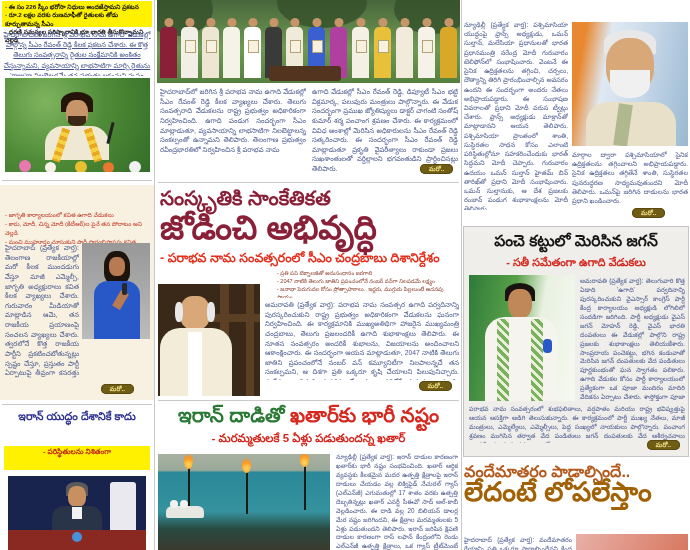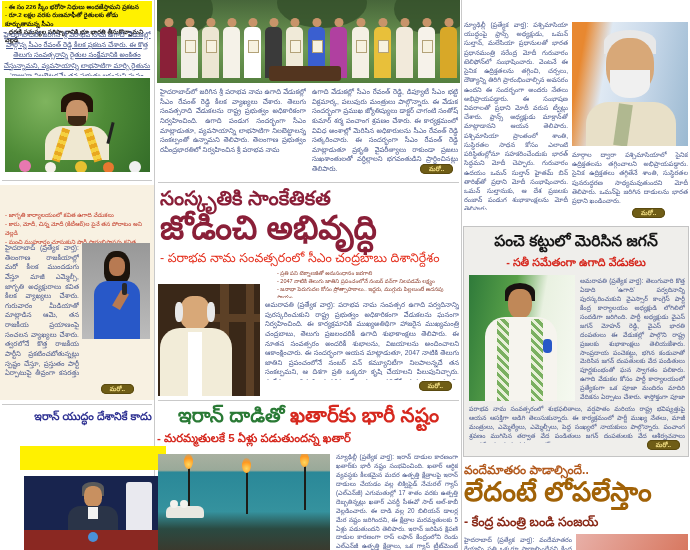--- a/index.html
+++ b/index.html
@@ -92,25 +92,26 @@
         <span class="pp" style="left:34px;top:48px;width:9px;height:18px;background:#b87a52;transform:rotate(30deg);"></span>
         <span class="pp" style="left:40px;top:40px;width:5px;height:12px;background:#282828;border-radius:2px;"></span>
       </div>
       <div class="body-t">హైదరాబాద్ (ప్రత్యేక వార్త): తెలంగాణ రాజకీయాల్లో మరో కీలక ముందడుగు వేస్తూ మాజీ ఎమ్మెల్సీ, జాగృతి అధ్యక్షురాలు కవిత కీలక వ్యాఖ్యలు చేశారు. గురువారం మీడియాతో మాట్లాడిన ఆమె, తన రాజకీయ ప్రయాణంపై సంచలన వ్యాఖ్యలు చేశారు. త్వరలోనే కొత్త రాజకీయ పార్టీని ప్రకటించబోతున్నట్లు స్పష్టం చేస్తూ, ప్రస్తుతం పార్టీ ఏర్పాటుపై తీవ్రంగా కసరత్తు చేస్తున్నట్లు వెల్లడించారు. గాంధీజీ ప్రబోధించిన సిద్ధాంతాలను స్ఫూర్తిగా అధ్యయనం చేస్తున్నానని, సామాజిక సమానత్వమే అజెండాగా తన పార్టీ పనిచేస్తుందని అన్నారు.</div>
     </div>
     <div class="more-btn" style="right:20px;bottom:6px;">మరో..</div>
   </div>
 
   <div class="rule" style="left:2px;top:404px;width:150px;height:1px;"></div>
 
-  <div class="abs" style="left:16px;top:406px;width:154px;height:144px;">
+  <div class="abs" style="left:0;top:406px;width:154px;height:144px;">
     <div class="abs" style="left:0;top:2px;width:154px;text-align:center;font-size:11px;font-weight:bold;color:#2e3192;line-height:1.5;">
       <div>ఇరాన్ యుద్ధం దేశానికే కాదు</div>
     </div>
     <div class="abs yellow-box" style="left:4px;top:40px;width:146px;height:24px;text-align:center;font-size:7.4px;line-height:1.6;color:#c22718;">
+      <div>- పరిస్థితులను నిశితంగా</div>
     </div>
     <div class="photo ph-jai" style="left:8px;top:70px;width:138px;height:74px;" title="విదేశాంగ మంత్రి జైశంకర్">
       <span class="pp" style="right:10px;top:6px;width:26px;height:52px;background:#e9e9ef;border-radius:3px;"></span>
       <span class="pp" style="left:58px;top:6px;width:22px;height:14px;background:#5a5a5a;border-radius:45% 45% 0 0;"></span>
       <span class="pp" style="left:60px;top:10px;width:18px;height:21px;background:#c89060;border-radius:42%;"></span>
       <span class="pp" style="left:44px;top:30px;width:50px;height:26px;background:#2a3448;border-radius:12px 12px 0 0;"></span>
       <span class="pp" style="left:64px;top:31px;width:10px;height:12px;background:#f2f2f2;"></span>
       <span class="pp" style="left:0;bottom:0;width:138px;height:20px;background:#8a2822;"></span>
       <span class="pp" style="left:64px;bottom:8px;width:10px;height:10px;border-radius:50%;background:#4a90d8;"></span>
     </div>
@@ -154,21 +155,21 @@
   </div>
   <div class="abs body-t" style="left:160px;top:87px;width:146px;height:90px;">హైదరాబాద్‌లో జరిగిన శ్రీ పరాభవ నామ ఉగాది వేడుకల్లో సీఎం రేవంత్ రెడ్డి కీలక వ్యాఖ్యలు చేశారు. తెలుగు సంవత్సరాది వేడుకలను రాష్ట్ర ప్రభుత్వం అధికారికంగా నిర్వహించింది. ఉగాది పండుగ సందర్భంగా సీఎం మాట్లాడుతూ, వ్యవసాయాన్ని లాభసాటిగా నిలబెట్టాలన్న సంకల్పంతో ఉన్నామని తెలిపారు. తెలంగాణ ప్రభుత్వం రవీంద్రభారతిలో నిర్వహించిన శ్రీ పరాభవ నామ</div>
   <div class="abs body-t" style="left:312px;top:87px;width:146px;height:90px;">ఉగాది వేడుకల్లో సీఎం రేవంత్ రెడ్డి, డిప్యూటీ సీఎం భట్టి విక్రమార్క, పలువురు మంత్రులు పాల్గొన్నారు. ఈ వేడుక సందర్భంగా ప్రముఖ జ్యోతిష్యులు డాక్టర్ చాగంటి సంతోష్ కుమార్ శర్మ పంచాంగ శ్రవణం చేశారు. ఈ కార్యక్రమంలో వివిధ అంశాల్లో మెరిసిన అధికారులను సీఎం రేవంత్ రెడ్డి సత్కరించారు. ఈ సందర్భంగా సీఎం రేవంత్ రెడ్డి మాట్లాడుతూ ప్రకృతి వైపరీత్యాలు రాకుండా ప్రజలు సుఖశాంతులతో వర్ధిల్లాలని భగవంతుడిని ప్రార్థించినట్లు తెలిపారు.</div>
   <div class="more-btn" style="left:420px;top:164px;">మరో..</div>
 
   <div class="rule" style="left:158px;top:182px;width:301px;height:1px;"></div>
 
   <div class="abs" style="left:157px;top:184px;width:303px;height:215px;">
     <div class="abs" style="left:3px;top:25px;font-size:33px;font-weight:bold;color:#8a1f38;">జోడించి అభివృద్ధి</div>
     <div class="abs" style="left:3px;top:3px;font-size:20px;font-weight:bold;color:#8a1f38;">సంస్కృతికి సాంకేతికత</div>
-    <div class="abs" style="left:3px;top:67px;font-size:12.5px;font-weight:normal;color:#e5301e;">- పరాభవ నామ సంవత్సరంలో సీఎం చంద్రబాబు దిశానిర్దేశం</div>
+    <div class="abs" style="left:3px;top:67px;font-size:12.5px;font-weight:bold;color:#e5301e;">- పరాభవ నామ సంవత్సరంలో సీఎం చంద్రబాబు దిశానిర్దేశం</div>
     <div class="abs" style="left:120px;top:86px;width:182px;font-size:5.5px;line-height:1.45;color:#8a3a28;overflow:hidden;height:28px;">
       <div>- ప్రతి పని టెక్నాలజీతో అనుసంధానం జరగాలి</div>
       <div>- 2047 నాటికి తెలుగు జాతిని ప్రపంచంలోనే నంబర్ వన్‌గా నిలపడమే లక్ష్యం</div>
       <div>- జనాభా పెరుగుదల కోసం ప్రోత్సాహకాలు.. ఇద్దరు, ముగ్గురు పిల్లలుంటే అదనపు సాయం</div>
     </div>
     <div class="photo ph-cbn" style="left:1px;top:100px;width:102px;height:112px;" title="సీఎం చంద్రబాబు">
       <span class="pp" style="left:62px;top:0;width:9px;height:112px;background:#5c4026;"></span>
       <span class="pp" style="left:88px;top:0;width:8px;height:112px;background:#5c4026;"></span>
       <span class="pp" style="left:55px;top:30px;width:47px;height:8px;background:#5c4026;"></span>
       <span class="pp" style="left:22px;top:12px;width:30px;height:34px;background:#d8a878;border-radius:42%;"></span>
@@ -180,21 +181,21 @@
     <div class="abs body-t" style="left:108px;top:116px;width:194px;height:80px;">అమరావతి (ప్రత్యేక వార్త): పరాభవ నామ సంవత్సర ఉగాది పర్వదినాన్ని పురస్కరించుకుని రాష్ట్ర ప్రభుత్వం అధికారికంగా వేడుకలను ఘనంగా నిర్వహించింది. ఈ కార్యక్రమానికి ముఖ్యఅతిథిగా హాజరైన ముఖ్యమంత్రి చంద్రబాబు, తెలుగు ప్రజలందరికీ ఉగాది శుభాకాంక్షలు తెలిపారు. ఈ నూతన సంవత్సరం అందరికీ శుభాలను, విజయాలను అందించాలని ఆకాంక్షించారు. ఈ సందర్భంగా ఆయన మాట్లాడుతూ, 2047 నాటికి తెలుగు జాతిని ప్రపంచంలోనే నంబర్ వన్ కమ్యూనిటీగా నిలపాలన్నదే తన సంకల్పమని, ఆ దిశగా ప్రతి ఒక్కరూ కృషి చేయాలని పిలుపునిచ్చారు. సంక్షేమం, అభివృద్ధి, సుపరిపాలనే లక్ష్యంగా పనిచేస్తే ప్రభుత్వం రాష్ట్రాన్ని ముందుకు నడిపిస్తుందని</div>
     <div class="more-btn" style="right:8px;bottom:8px;">మరో..</div>
   </div>
 
   <div class="rule" style="left:158px;top:400px;width:301px;height:1px;"></div>
 
   <div class="abs" style="left:157px;top:401px;width:303px;height:149px;">
     <div class="abs" style="left:0;top:3px;width:303px;text-align:center;font-size:20px;font-weight:bold;">
       <span style="color:#2a7a35;">ఇరాన్ దాడితో </span><span style="color:#d6281e;">ఖతార్‌కు భారీ నష్టం</span>
     </div>
-    <div class="abs" style="left:0;top:31px;width:303px;font-size:11.5px;font-weight:bold;color:#d6281e;">- మరమ్మతులకే 5 ఏళ్లు పడుతుందన్న ఖతార్</div>
+    <div class="abs" style="left:0;top:31px;width:303px;text-align:center;font-size:11.5px;font-weight:bold;color:#d6281e;">- మరమ్మతులకే 5 ఏళ్లు పడుతుందన్న ఖతార్</div>
     <div class="photo ph-qat" style="left:1px;top:53px;width:172px;height:96px;" title="ఖతార్ గ్యాస్ క్షేత్రం">
       <span class="mast" style="left:30px;top:14px;height:40px;"></span>
       <span class="flame" style="left:26px;top:0;"></span>
       <span class="mast" style="left:88px;top:18px;height:42px;"></span>
       <span class="flame" style="left:84px;top:4px;"></span>
       <span class="mast" style="left:146px;top:12px;height:44px;"></span>
       <span class="flame" style="left:142px;top:-2px;"></span>
       <span class="pp" style="left:8px;top:52px;width:38px;height:12px;background:#e8e8e2;border-radius:6px 6px 2px 2px;"></span>
       <span class="pp" style="left:12px;top:46px;width:8px;height:8px;border-radius:50%;background:#f2f2ee;"></span>
       <span class="pp" style="left:22px;top:46px;width:8px;height:8px;border-radius:50%;background:#f2f2ee;"></span>
@@ -223,20 +224,19 @@
       <span class="pp" style="left:28px;top:44px;width:12px;height:82px;background:repeating-linear-gradient(45deg,#7ab060 0 3px,#e8f0d8 3px 6px);"></span>
       <span class="pp" style="left:62px;top:44px;width:12px;height:82px;background:repeating-linear-gradient(45deg,#7ab060 0 3px,#e8f0d8 3px 6px);"></span>
       <span class="pp" style="left:74px;top:64px;width:9px;height:14px;background:#2858c8;border-radius:4px;"></span>
     </div>
     <div class="abs body-t" style="left:116px;top:50px;width:105px;height:124px;font-size:6.3px;">అమరావతి (ప్రత్యేక వార్త): తెలుగువారి కొత్త ఏడాది 'ఉగాది' పర్వదినాన్ని పురస్కరించుకుని వైఎస్సార్ కాంగ్రెస్ పార్టీ కేంద్ర కార్యాలయం అధ్యక్షుడి లోగిలిలో సందడిగా జరిగింది. పార్టీ అధ్యక్షుడు వైఎస్ జగన్ మోహన్ రెడ్డి, వైఎస్ భారతి దంపతులు ఈ వేడుకల్లో పాల్గొని రాష్ట్ర ప్రజలకు శుభాకాంక్షలు తెలియజేశారు. సాంప్రదాయ పంచెకట్టు, భగిన కండువాతో మెరిసిన జగన్ దంపతులకు వేద పండితులు పూర్ణకుంభంతో ఘన స్వాగతం పలికారు. ఉగాది వేడుకల కోసం పార్టీ కార్యాలయంలో ప్రత్యేకంగా ఒక పూజా మందిరం మాదిరి వేదికను ఏర్పాటు చేశారు. శాస్త్రోక్తంగా పూజా కార్యక్రమాలు నిర్వహించిన అనంతరం, ఘనంగా సిద్ధం చేసిన షడ్రుచుల ఉగాది పచ్చడిని నివేదించి పంచాంగ శ్రవణం చేశారు.</div>
     <div class="abs body-t" style="left:5px;top:178px;width:216px;height:38px;font-size:6.3px;">పరాభవ నామ సంవత్సరంలో శుభఫలితాలు, వర్షపాతం మరియు రాష్ట్ర భవిష్యత్తుపై ఆయన ఆసక్తిగా అడిగి తెలుసుకున్నారు. ఈ కార్యక్రమంలో పార్టీ ముఖ్య నేతలు, మాజీ మంత్రులు, ఎమ్మెల్యేలు, ఎమ్మెల్సీలు, పెద్ద సంఖ్యలో నాయకులు పాల్గొన్నారు. పంచాంగ శ్రవణం ముగిసిన తర్వాత వేద పండితులు జగన్ దంపతులకు వేద ఆశీర్వచనాలు అందజేశారు. ఈ సందర్భంగా జగన్</div>
     <div class="more-btn" style="right:8px;bottom:6px;">మరో..</div>
   </div>
 
   <div class="abs" style="left:463px;top:460px;width:227px;height:90px;">
-    <div class="abs" style="left:1px;top:3px;font-size:12px;font-weight:bold;color:#b35a1e;">వందేమాతరం పాడాల్సిందే..</div>
+    <div class="abs" style="left:1px;top:3px;font-size:16px;font-weight:bold;color:#b35a1e;">వందేమాతరం పాడాల్సిందే..</div>
     <div class="abs" style="left:1px;top:17px;font-size:27px;font-weight:bold;color:#a16207;">లేదంటే లోపలేస్తాం</div>
-    <div class="abs" style="left:1px;top:55px;font-size:12.5px;font-weight:bold;color:#8a2a18;">- కేంద్ర మంత్రి బండి సంజయ్</div>
     <div class="abs body-t" style="left:1px;top:76px;width:108px;height:14px;font-size:6.3px;">హైదరాబాద్ (ప్రత్యేక వార్త): వందేమాతరం గేయాన్ని ప్రతి ఒక్కరూ పాడాల్సిందేనని కేంద్ర హోంశాఖ సహాయ మంత్రి బండి సంజయ్ అన్నారు.</div>
     <div class="photo ph-ban" style="left:113px;top:74px;width:112px;height:16px;" title="బండి సంజయ్"></div>
   </div>
 
 </div>
 
 </body></html>

